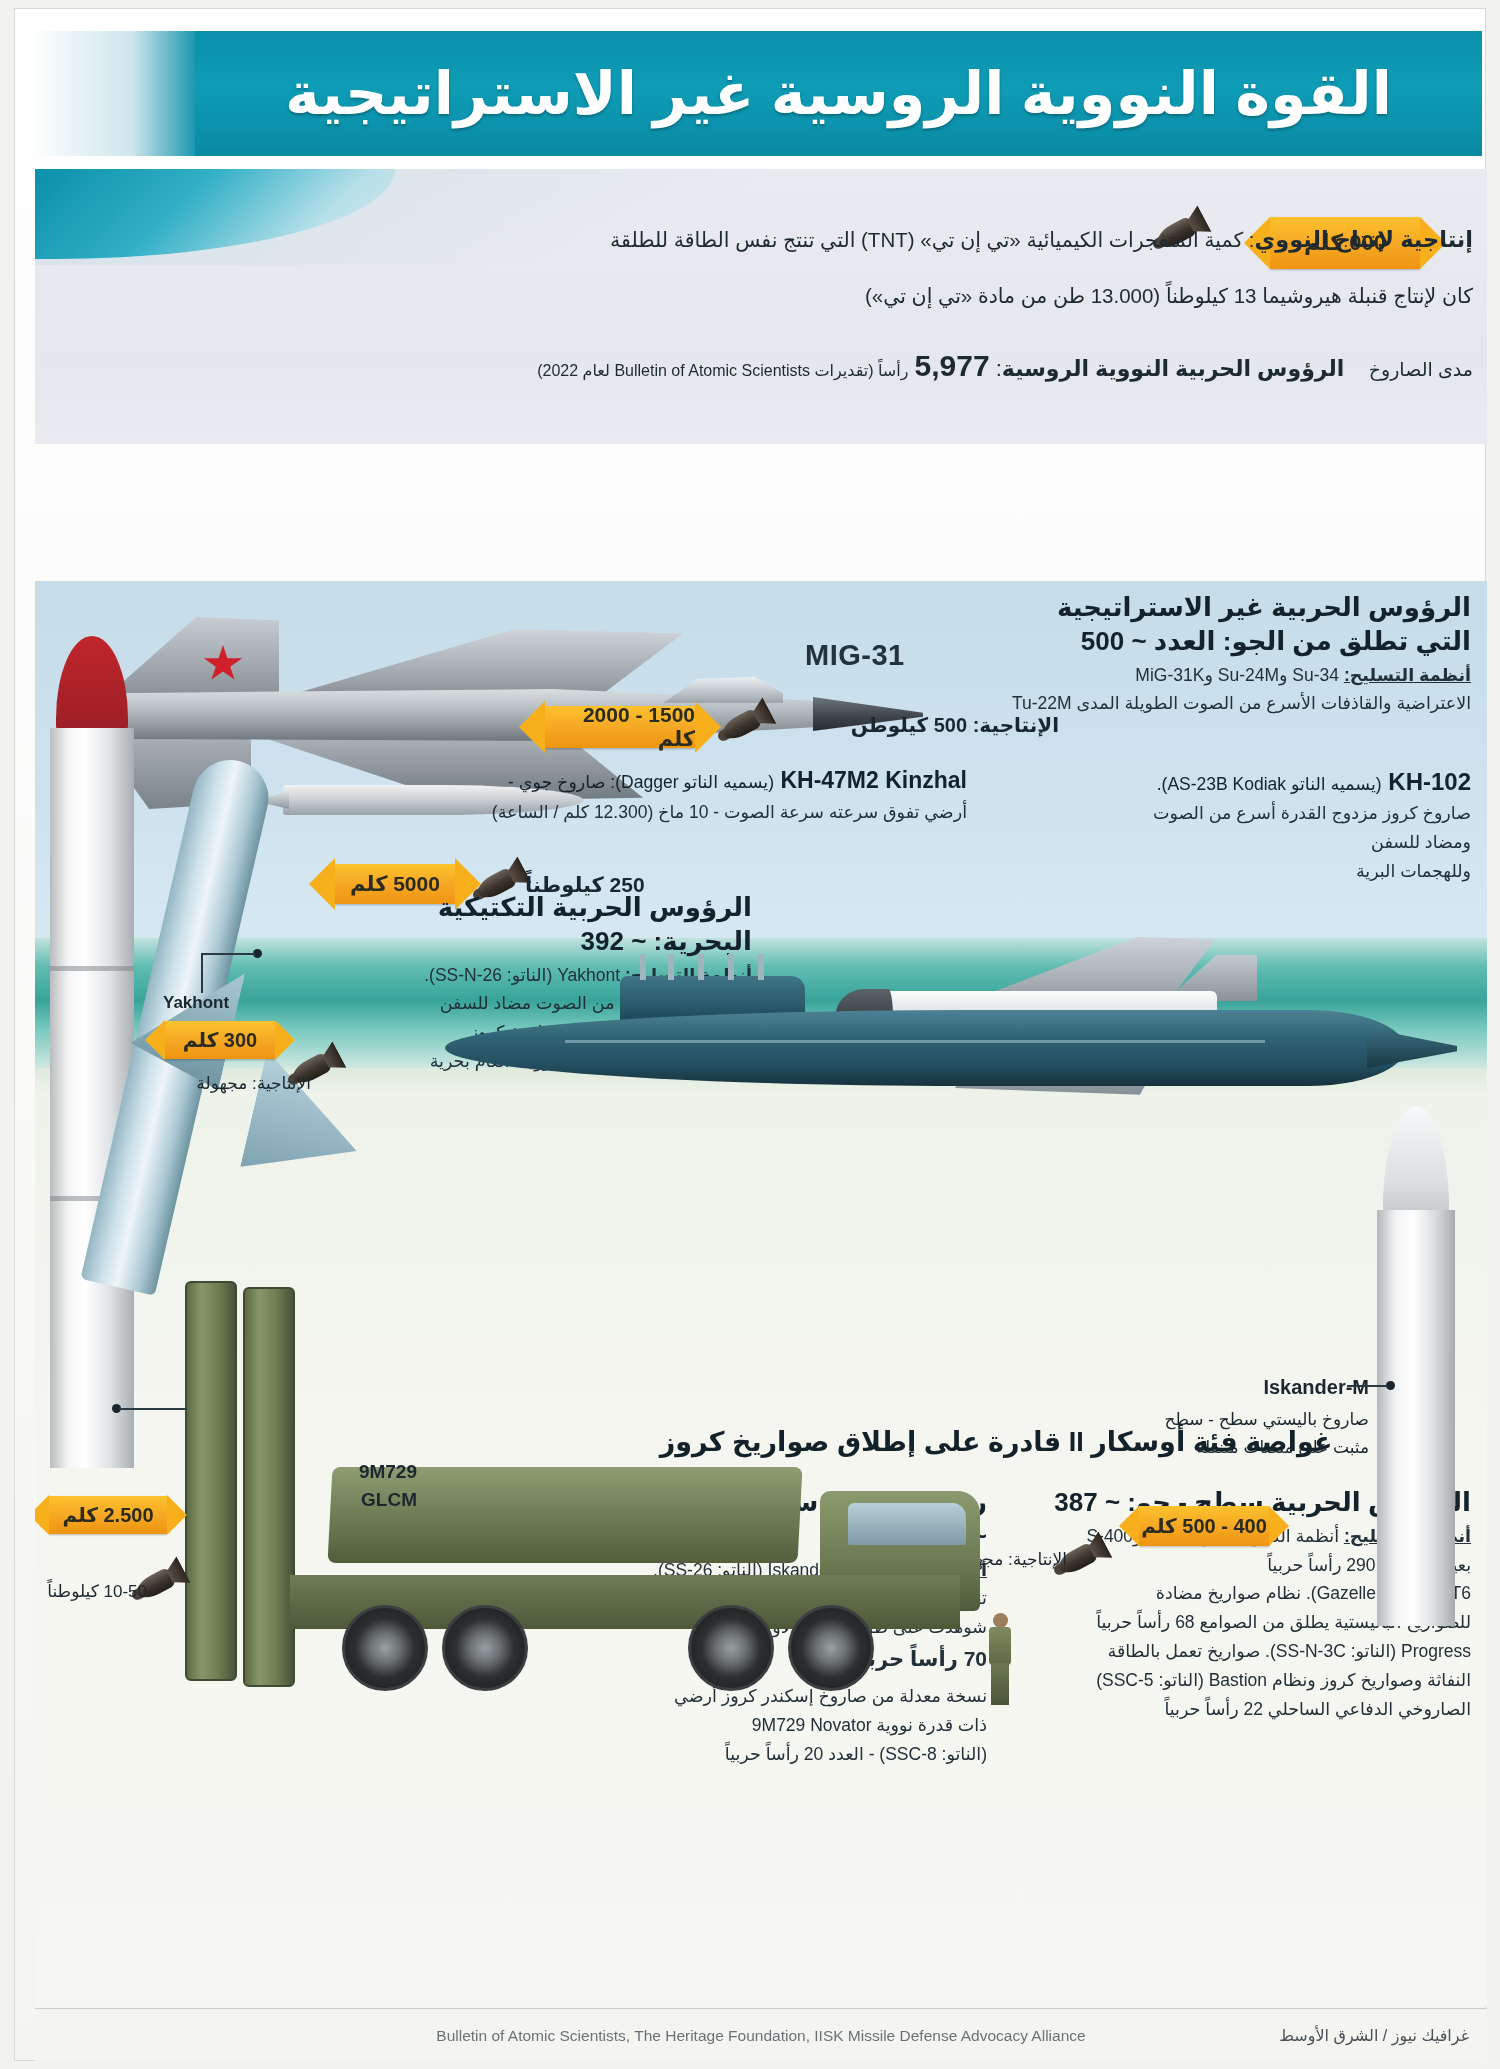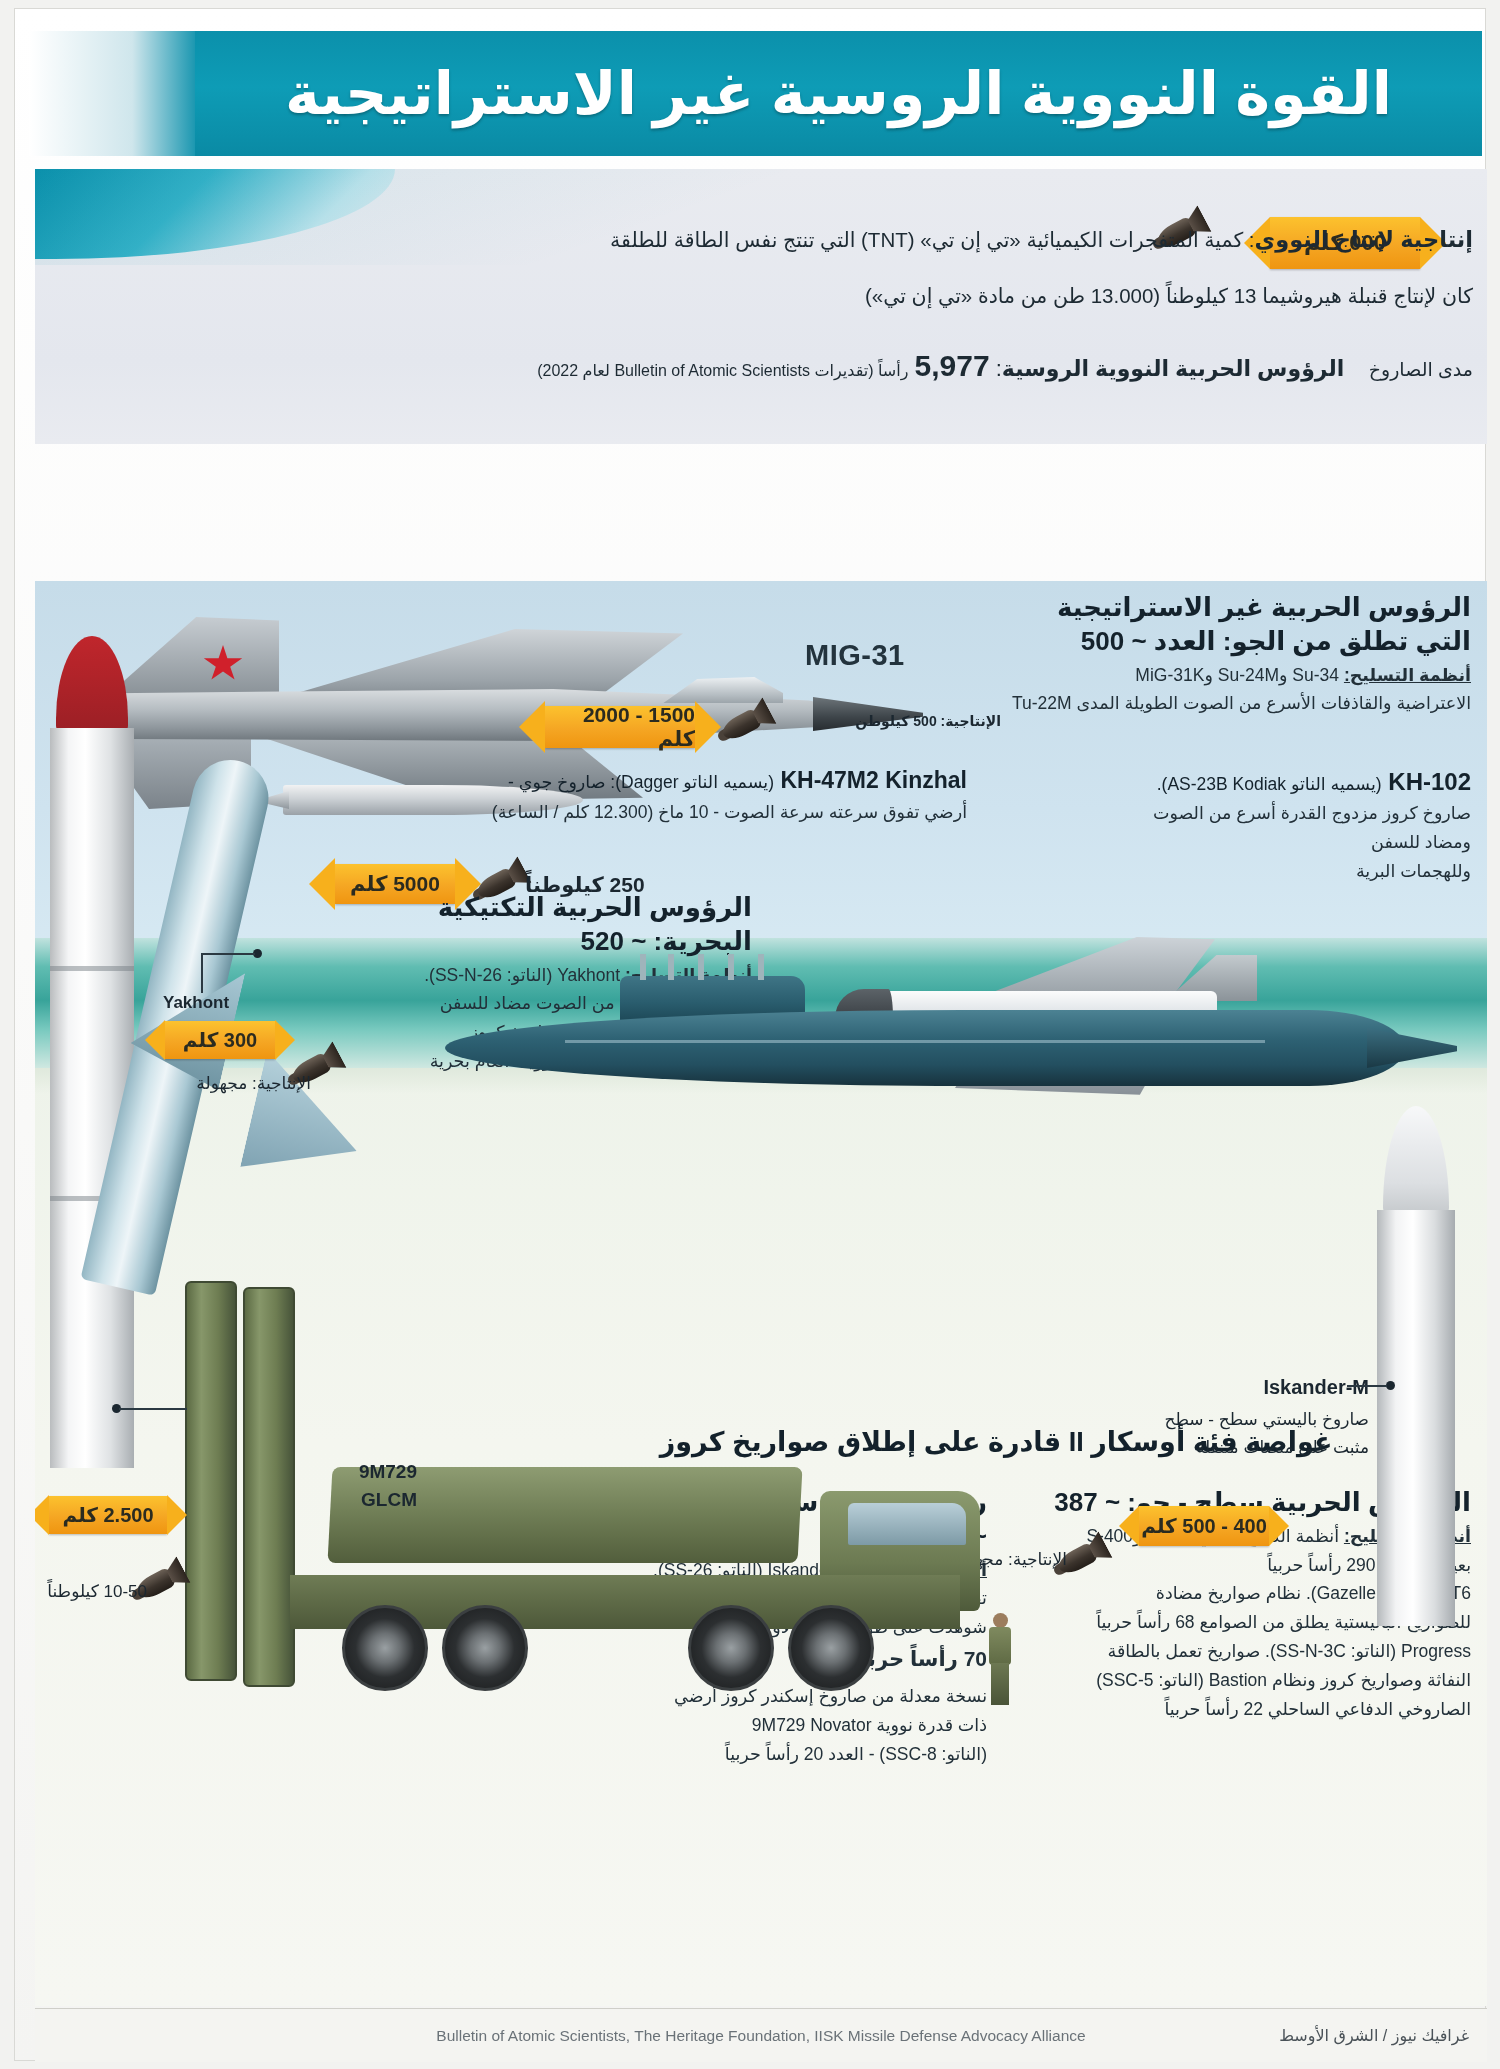--- a/index.html
+++ b/index.html
@@ -577,27 +577,27 @@
       </div>
 
       <div class="range-arrow" style="left:510px; top:125px; width:150px; height:42px; font-size:21px;">
         <span>1500 - 2000 كلم</span>
       </div>
       <div class="bomb" style="left:680px; top:126px;">
         <div class="nose"></div>
           <div class="body"></div>
           <div class="fin"></div>
       </div>
-      <div class="small-cap" style="left:706px; top:132px; width:260px; font-size:14px;">
+      <div class="small-cap" style="left:764px; top:132px; width:260px; font-size:20px;">
         <b>الإنتاجية:</b>
         <b>500 كيلوطن</b>
       </div>
 
       <div class="tb tb-naval">
-        <div class="h">الرؤوس الحربية التكتيكية البحرية: ~ 520</div>
+        <div class="h">الرؤوس الحربية التكتيكية البحرية: ~ 392</div>
         <div class="p">
           <b class="u">أنظمة التسليح:</b>
           <span>Yakhont (الناتو: SS-N-26).</span>
         </div>
         <div class="p">صاروخ كروز أسرع من الصوت مضاد للسفن</div>
         <div class="p">Kalibr (الناتو: SS-N-30A). صاروخ كروز</div>
         <div class="p">للهجوم الأرضي، طوربيدات نووية، ألغام بحرية</div>
       </div>
 
       <div class="bigmissile">

